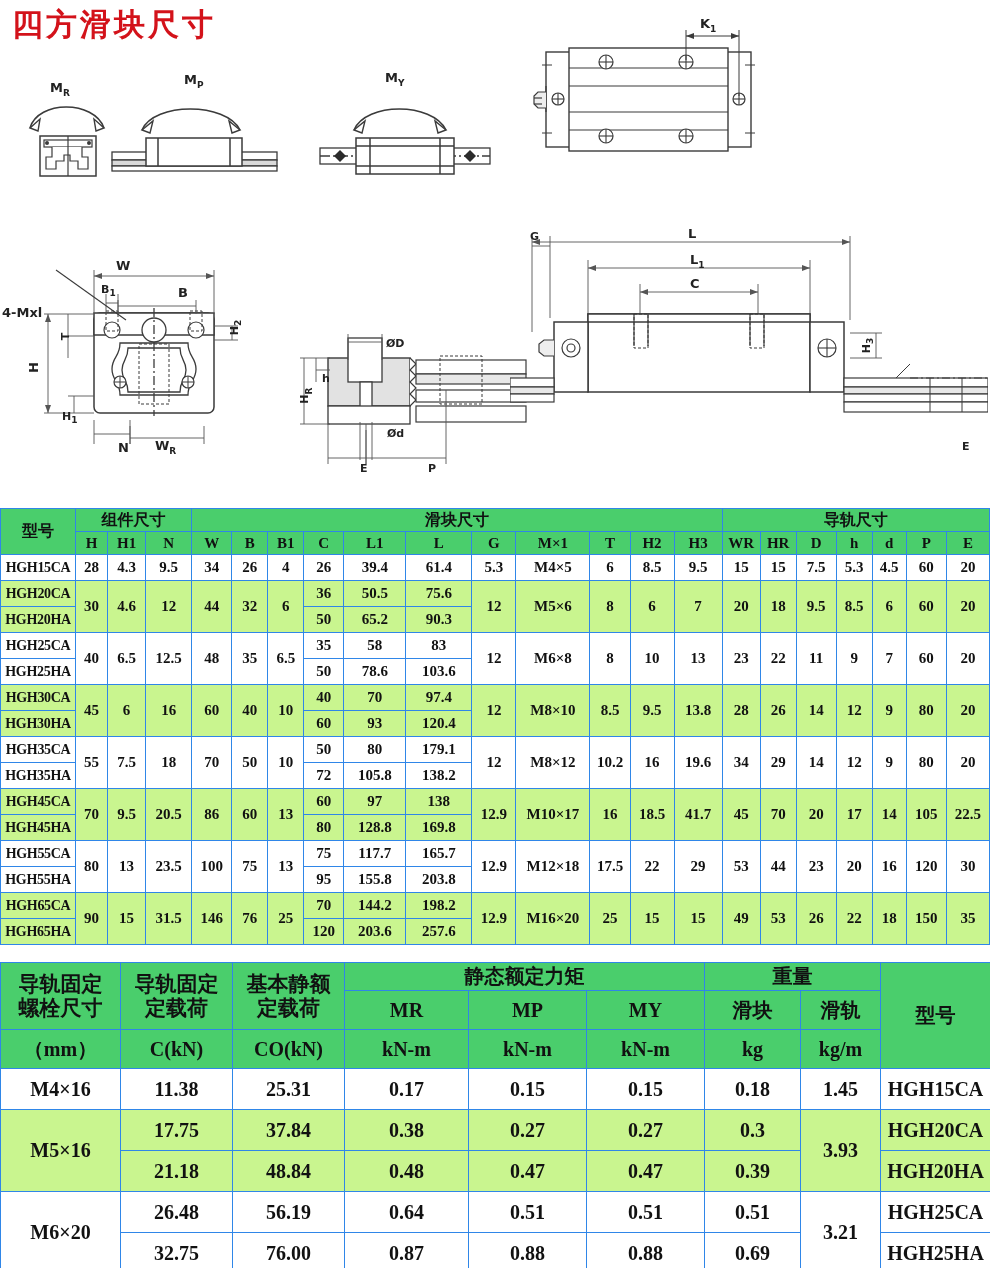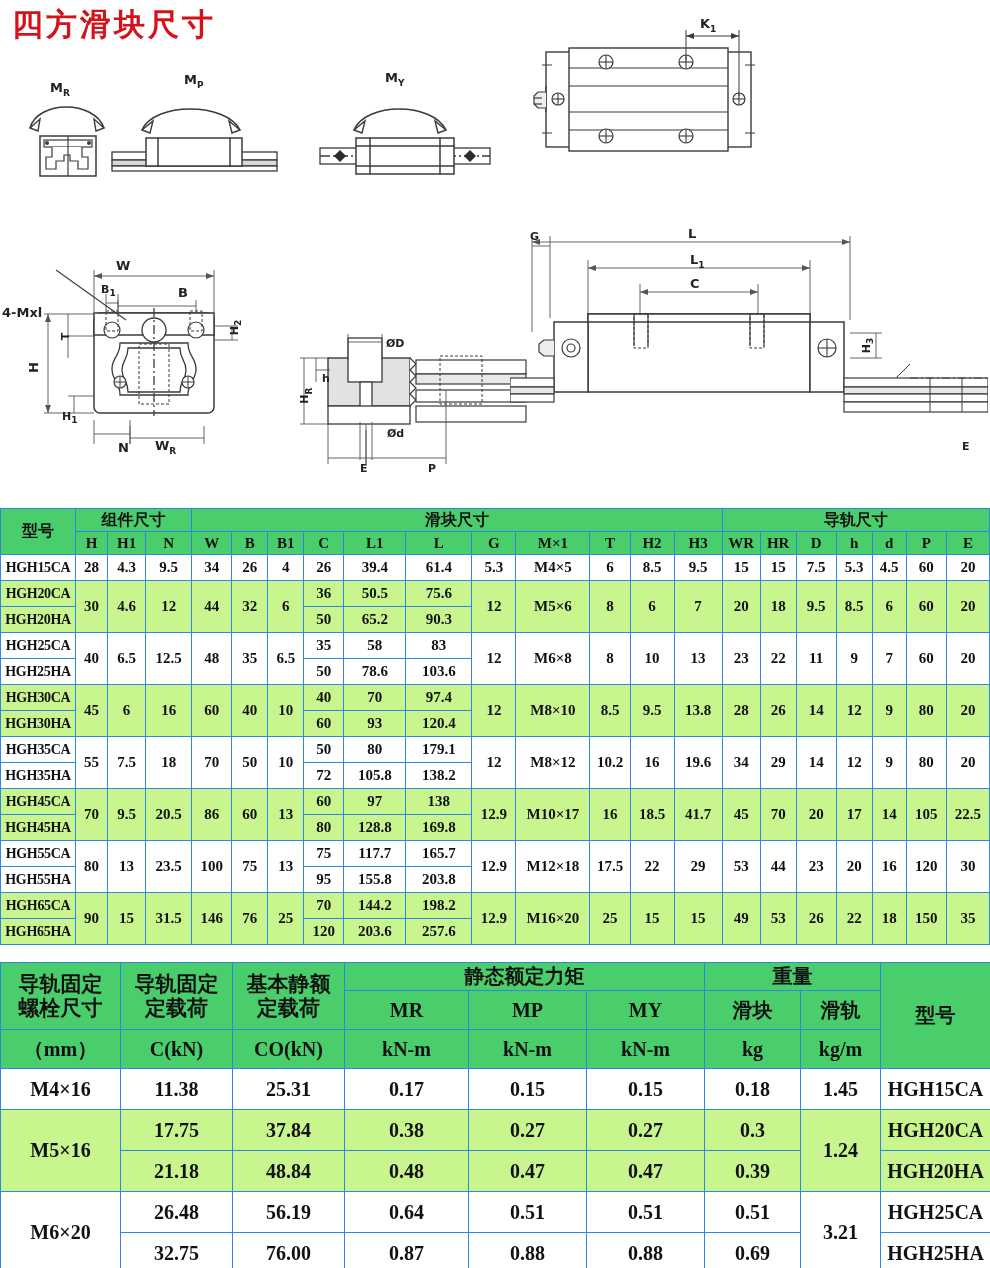--- a/index.html
+++ b/index.html
@@ -740,21 +740,21 @@
         <td class="w r">HGH15CA</td>
       </tr>
       <tr>
         <td class="g r" rowspan="2">M5×16</td>
         <td class="g r">17.75</td>
         <td class="g r">37.84</td>
         <td class="g r">0.38</td>
         <td class="g r">0.27</td>
         <td class="g r">0.27</td>
         <td class="g r">0.3</td>
-        <td class="g r" rowspan="2">1.24</td>
+        <td class="g r" rowspan="2">3.93</td>
         <td class="g r">HGH20CA</td>
       </tr>
       <tr>
         <td class="g r">21.18</td>
         <td class="g r">48.84</td>
         <td class="g r">0.48</td>
         <td class="g r">0.47</td>
         <td class="g r">0.47</td>
         <td class="g r">0.39</td>
         <td class="g r">HGH20HA</td>

